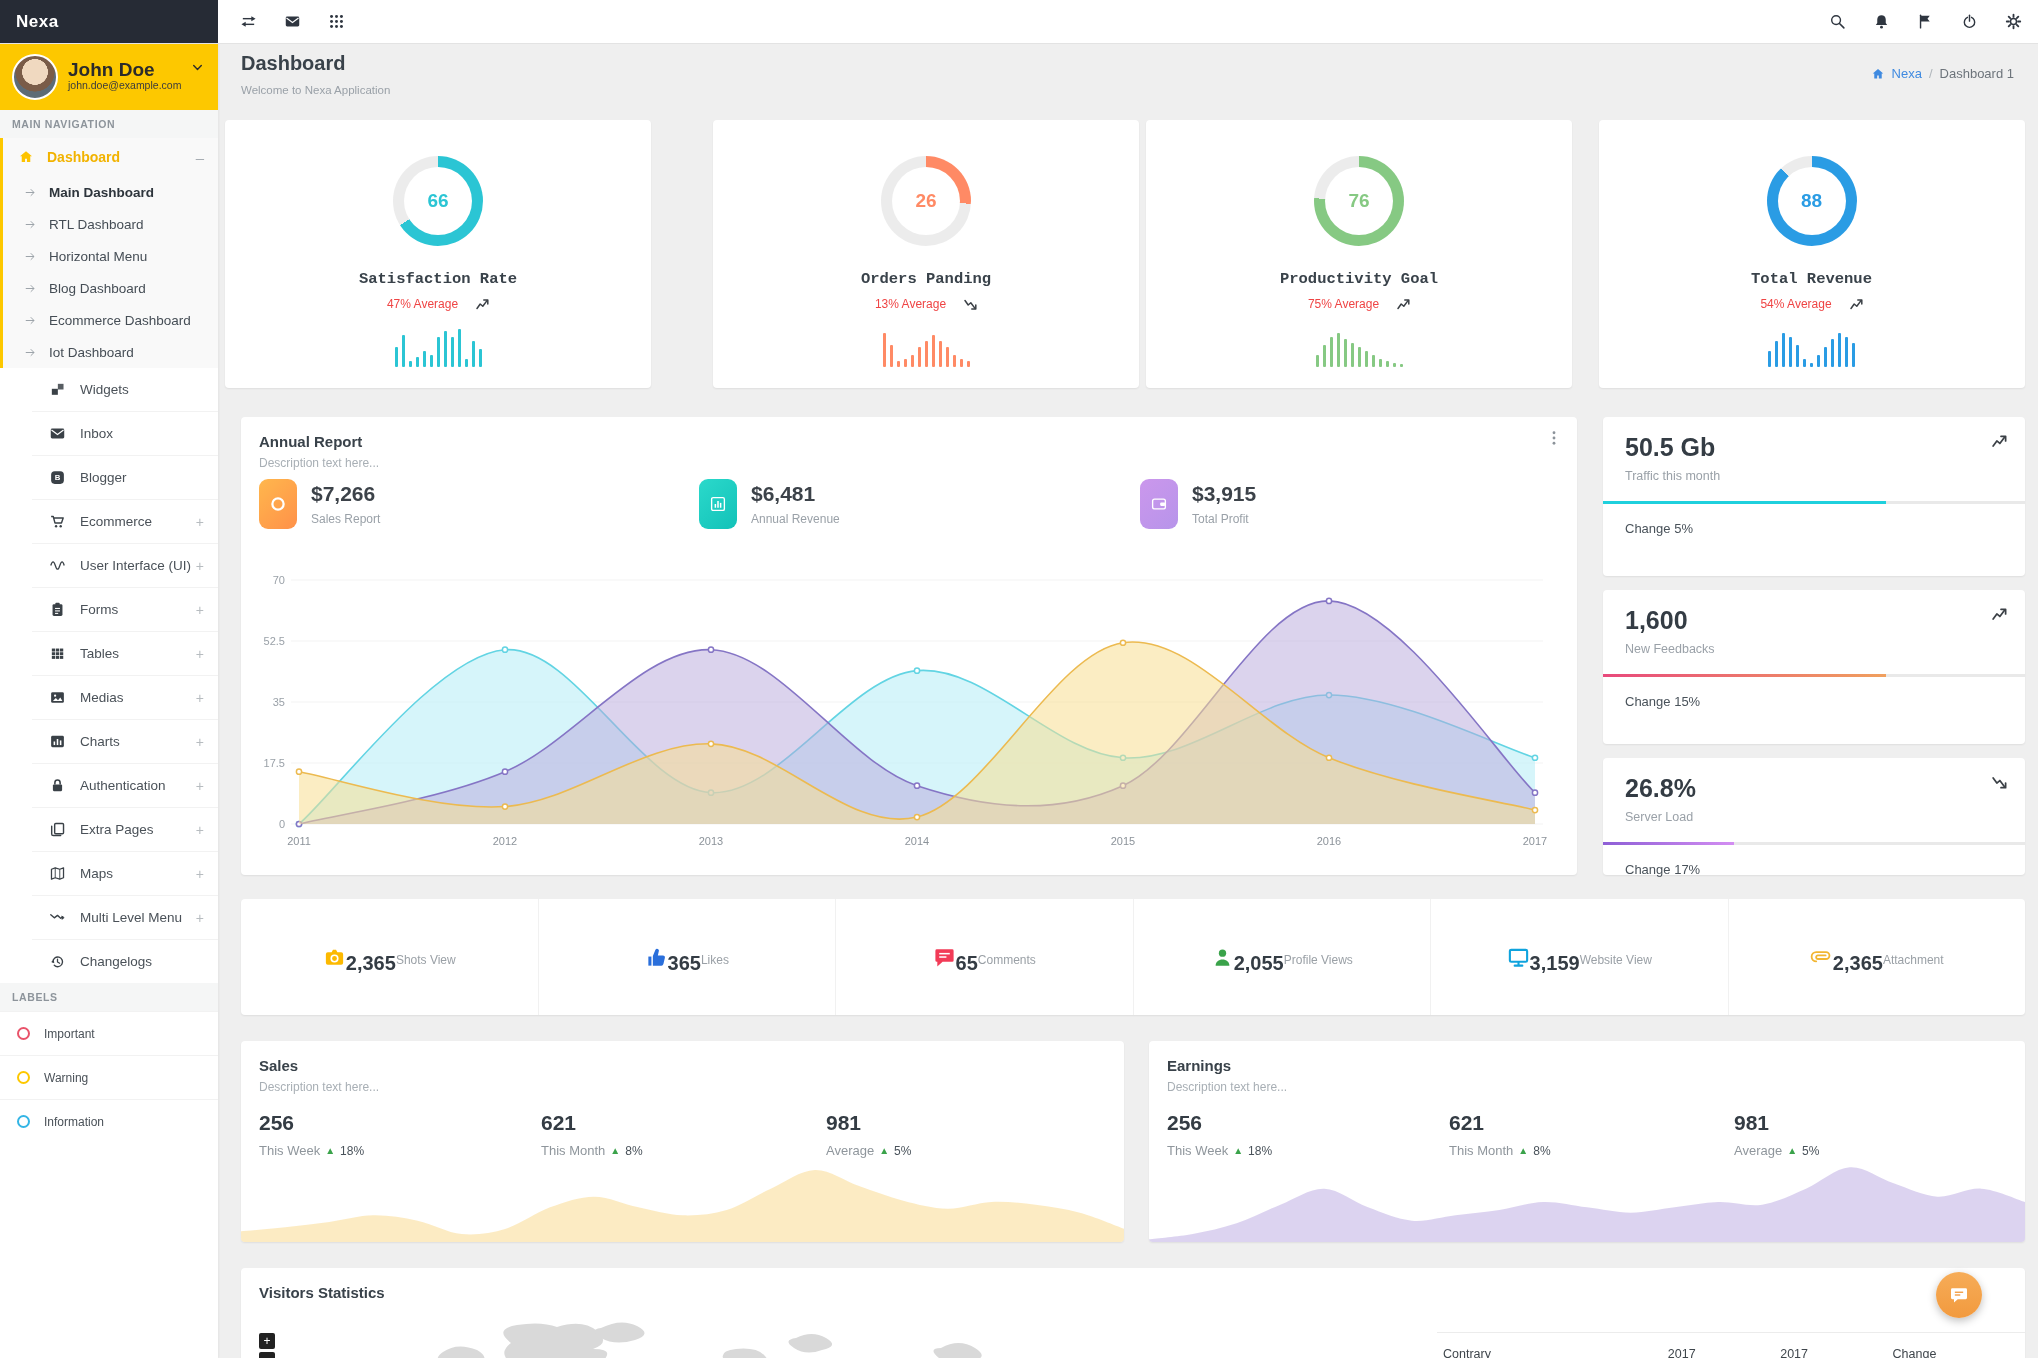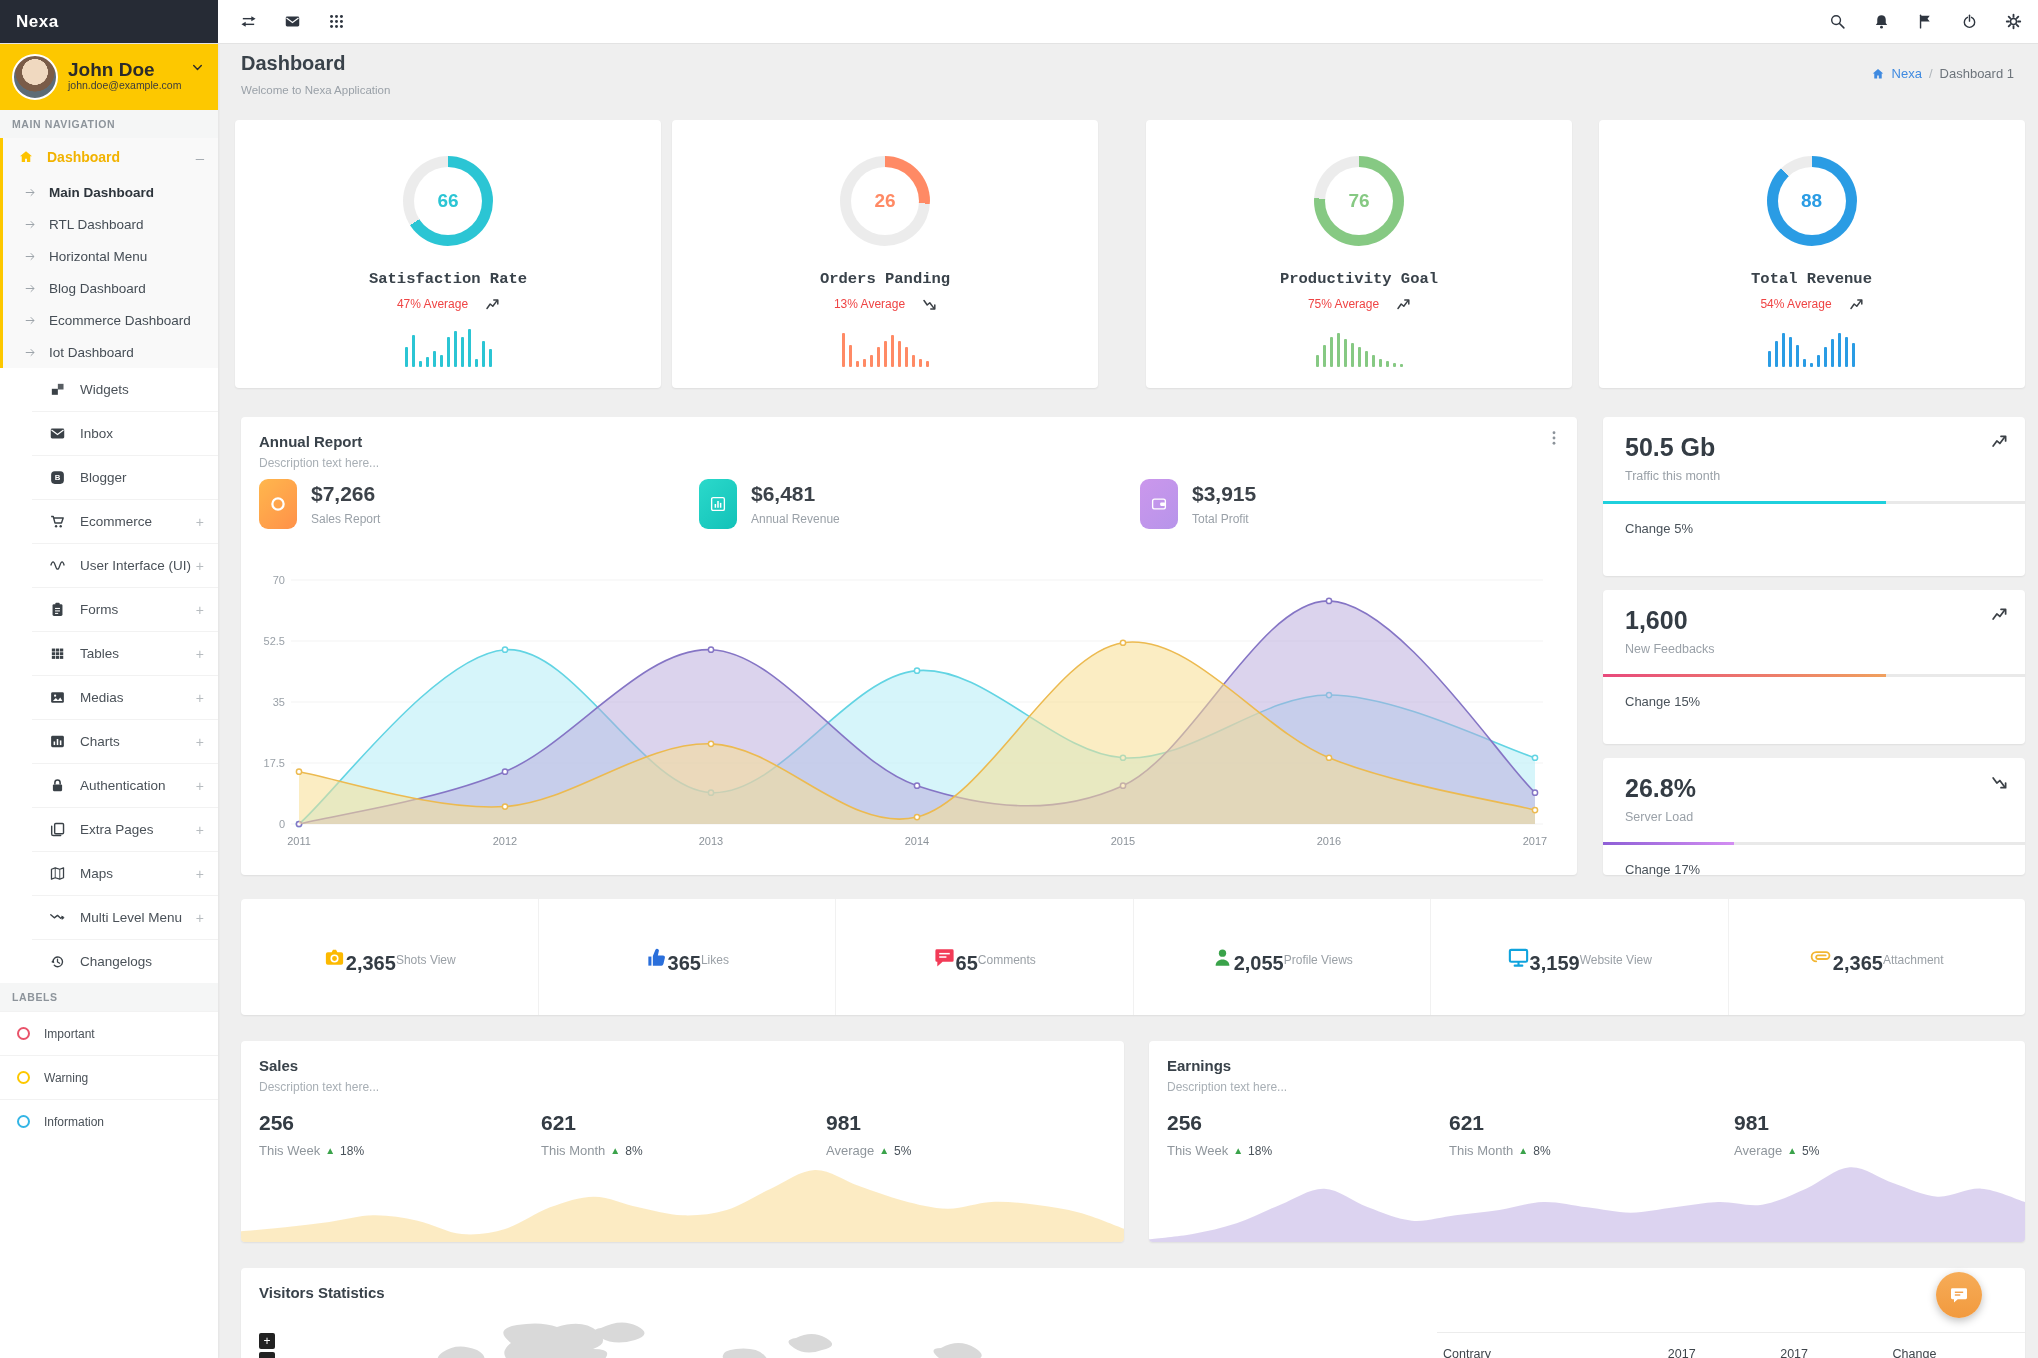--- a/index.html
+++ b/index.html
@@ -542,21 +542,21 @@
     <div id="breadcrumb">
       <svg class="bc-home">
           <use href="#icon-home"></use>
         </svg>
       <span class="bc-link">Nexa</span>
       <span class="bc-sep">/</span>
       <span>Dashboard 1</span>
     </div>
 
     <div id="kpi-row">
-        <div class="card kpi-card" style="left:17px;width:426px;">
+        <div class="card kpi-card" style="left:7px;width:426px;">
     <div class="donut" style="background:conic-gradient(#2bc5d4 237.6deg,#ececec 0deg)">
       <div class="donut-value" style="color:#2bc5d4">66</div>
     </div>
     <div class="kpi-title">Satisfaction Rate</div>
     <div class="kpi-avg">
       <span>47% Average</span>
       <svg class="trend-ico">
               <use href="#trend-up"></use>
             </svg>
     </div>
@@ -569,21 +569,21 @@
             <i style="height:12px;background:#2bc5d4"></i>
             <i style="height:30px;background:#2bc5d4"></i>
             <i style="height:36px;background:#2bc5d4"></i>
             <i style="height:30px;background:#2bc5d4"></i>
             <i style="height:38px;background:#2bc5d4"></i>
             <i style="height:8px;background:#2bc5d4"></i>
             <i style="height:26px;background:#2bc5d4"></i>
             <i style="height:18px;background:#2bc5d4"></i>
     </div>
   </div>
-        <div class="card kpi-card" style="left:454px;width:426px;">
+        <div class="card kpi-card" style="left:495px;width:426px;">
     <div class="donut" style="background:conic-gradient(#ff8a65 93.60000000000001deg,#ececec 0deg)">
       <div class="donut-value" style="color:#ff8a65">26</div>
     </div>
     <div class="kpi-title">Orders Panding</div>
     <div class="kpi-avg">
       <span>13% Average</span>
       <svg class="trend-ico">
               <use href="#trend-down"></use>
             </svg>
     </div>

